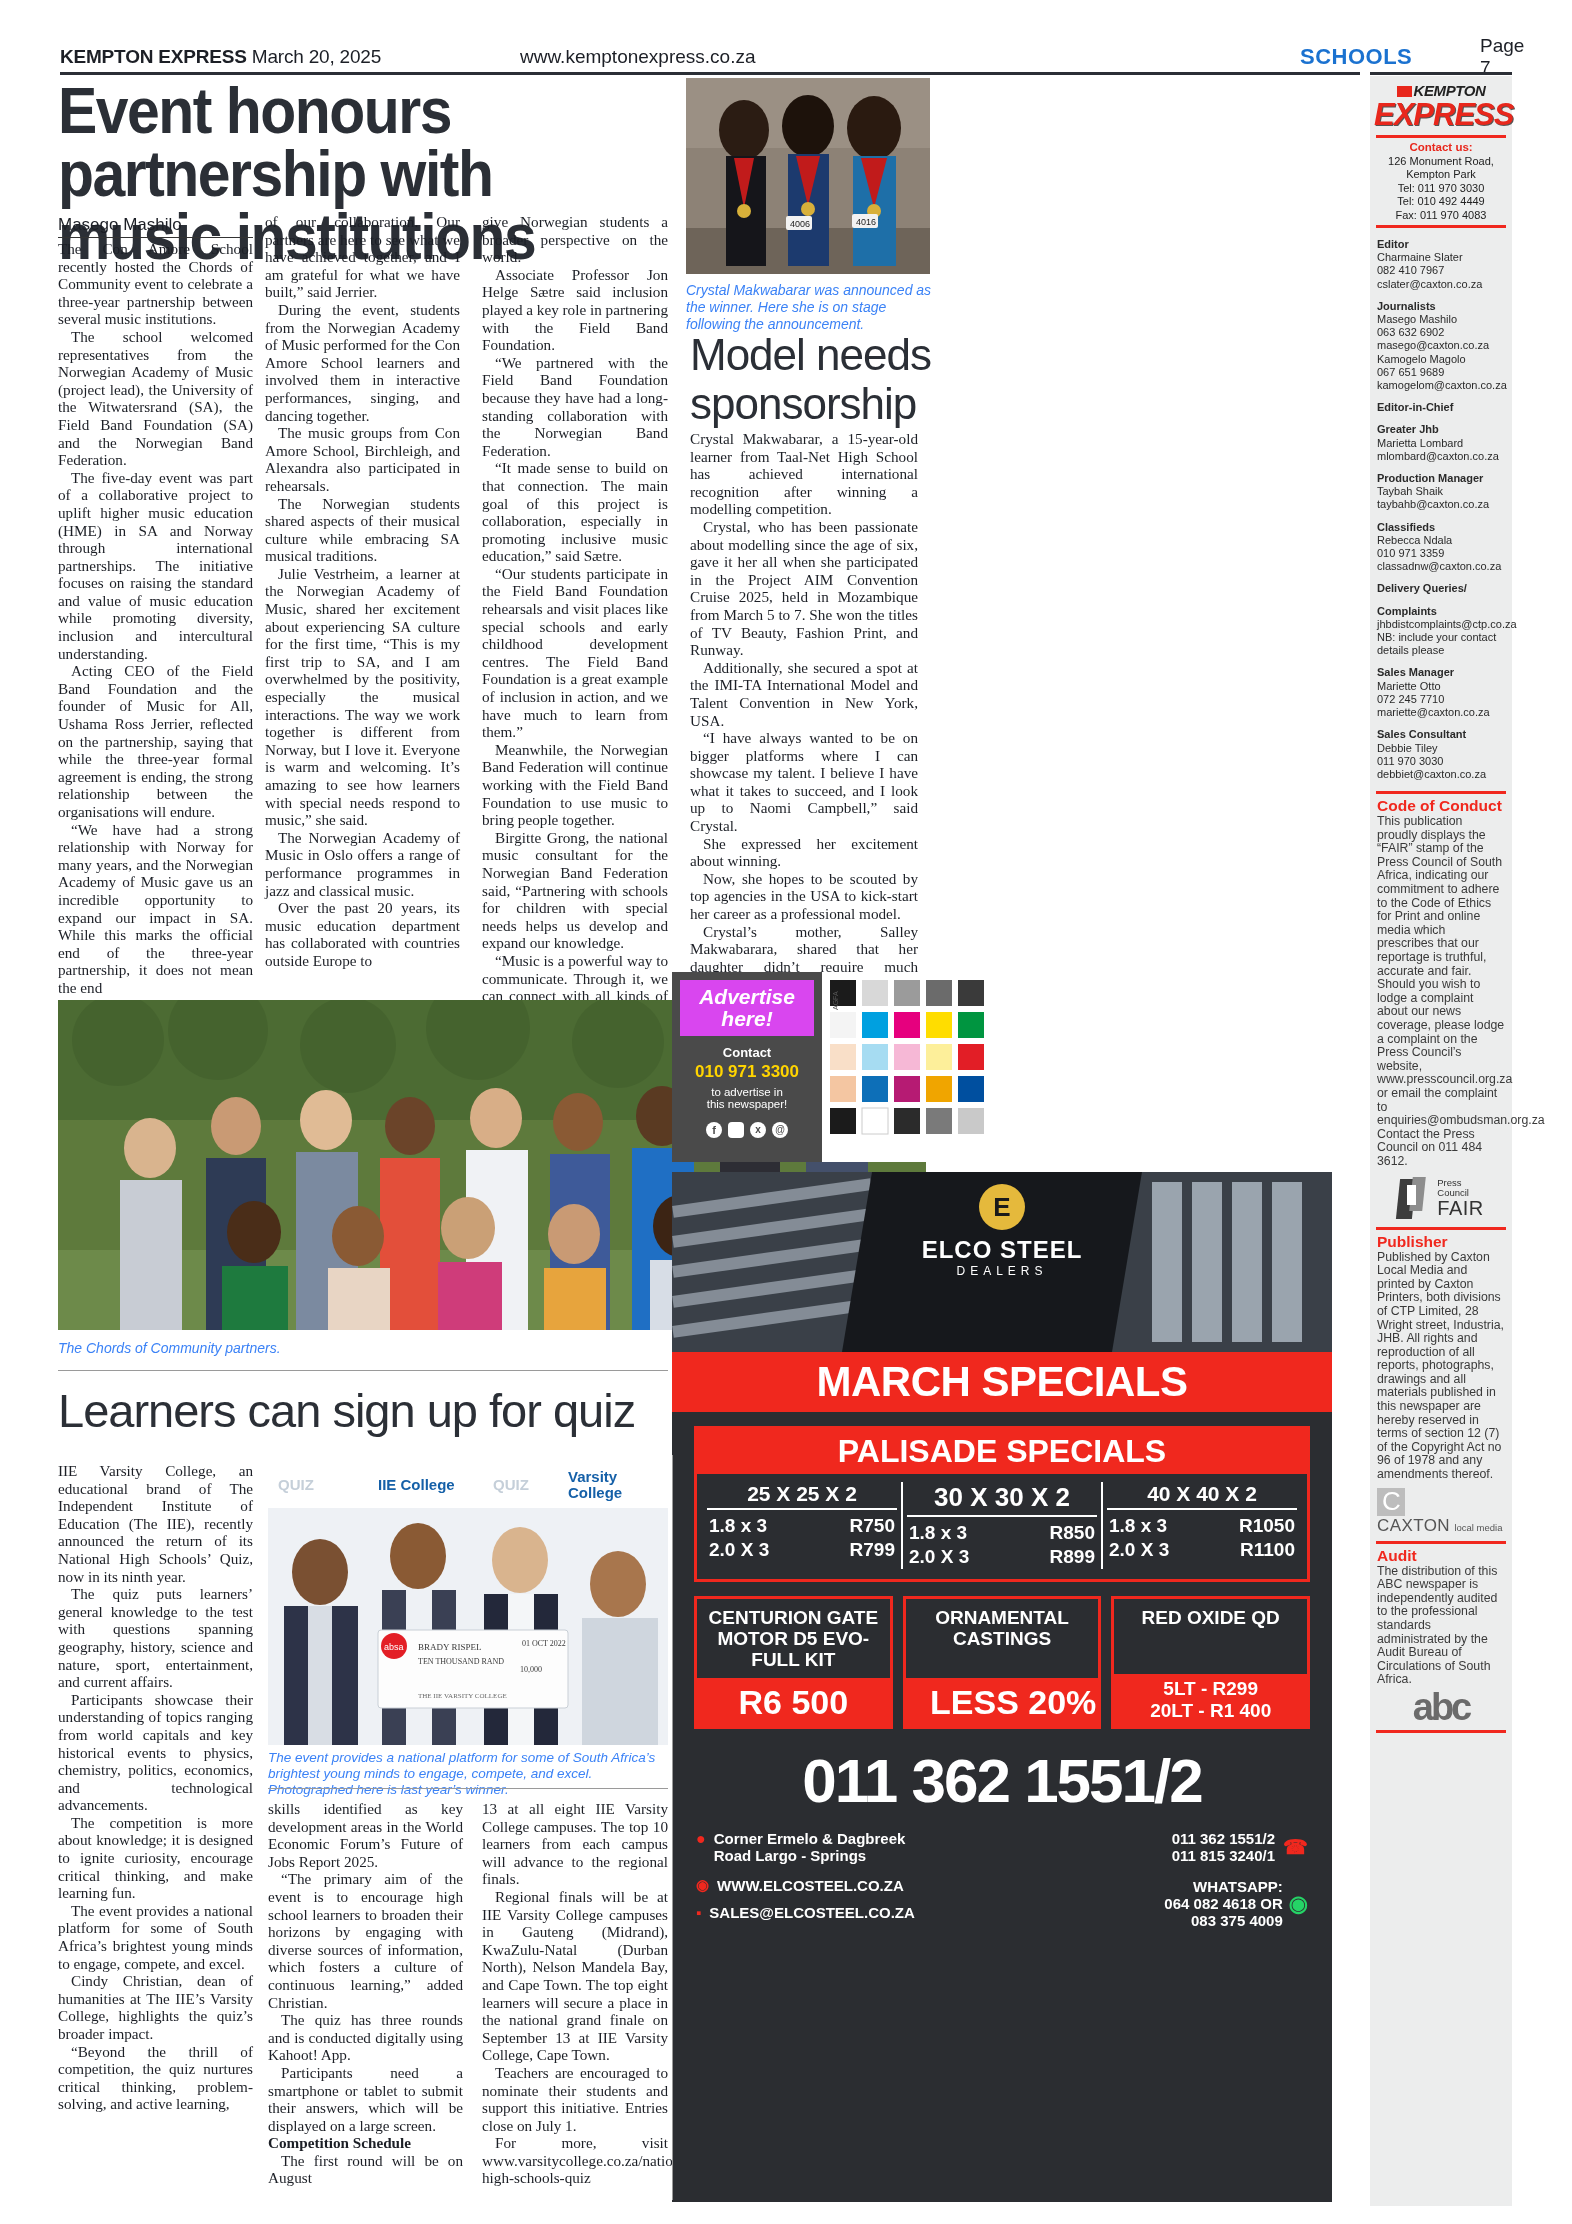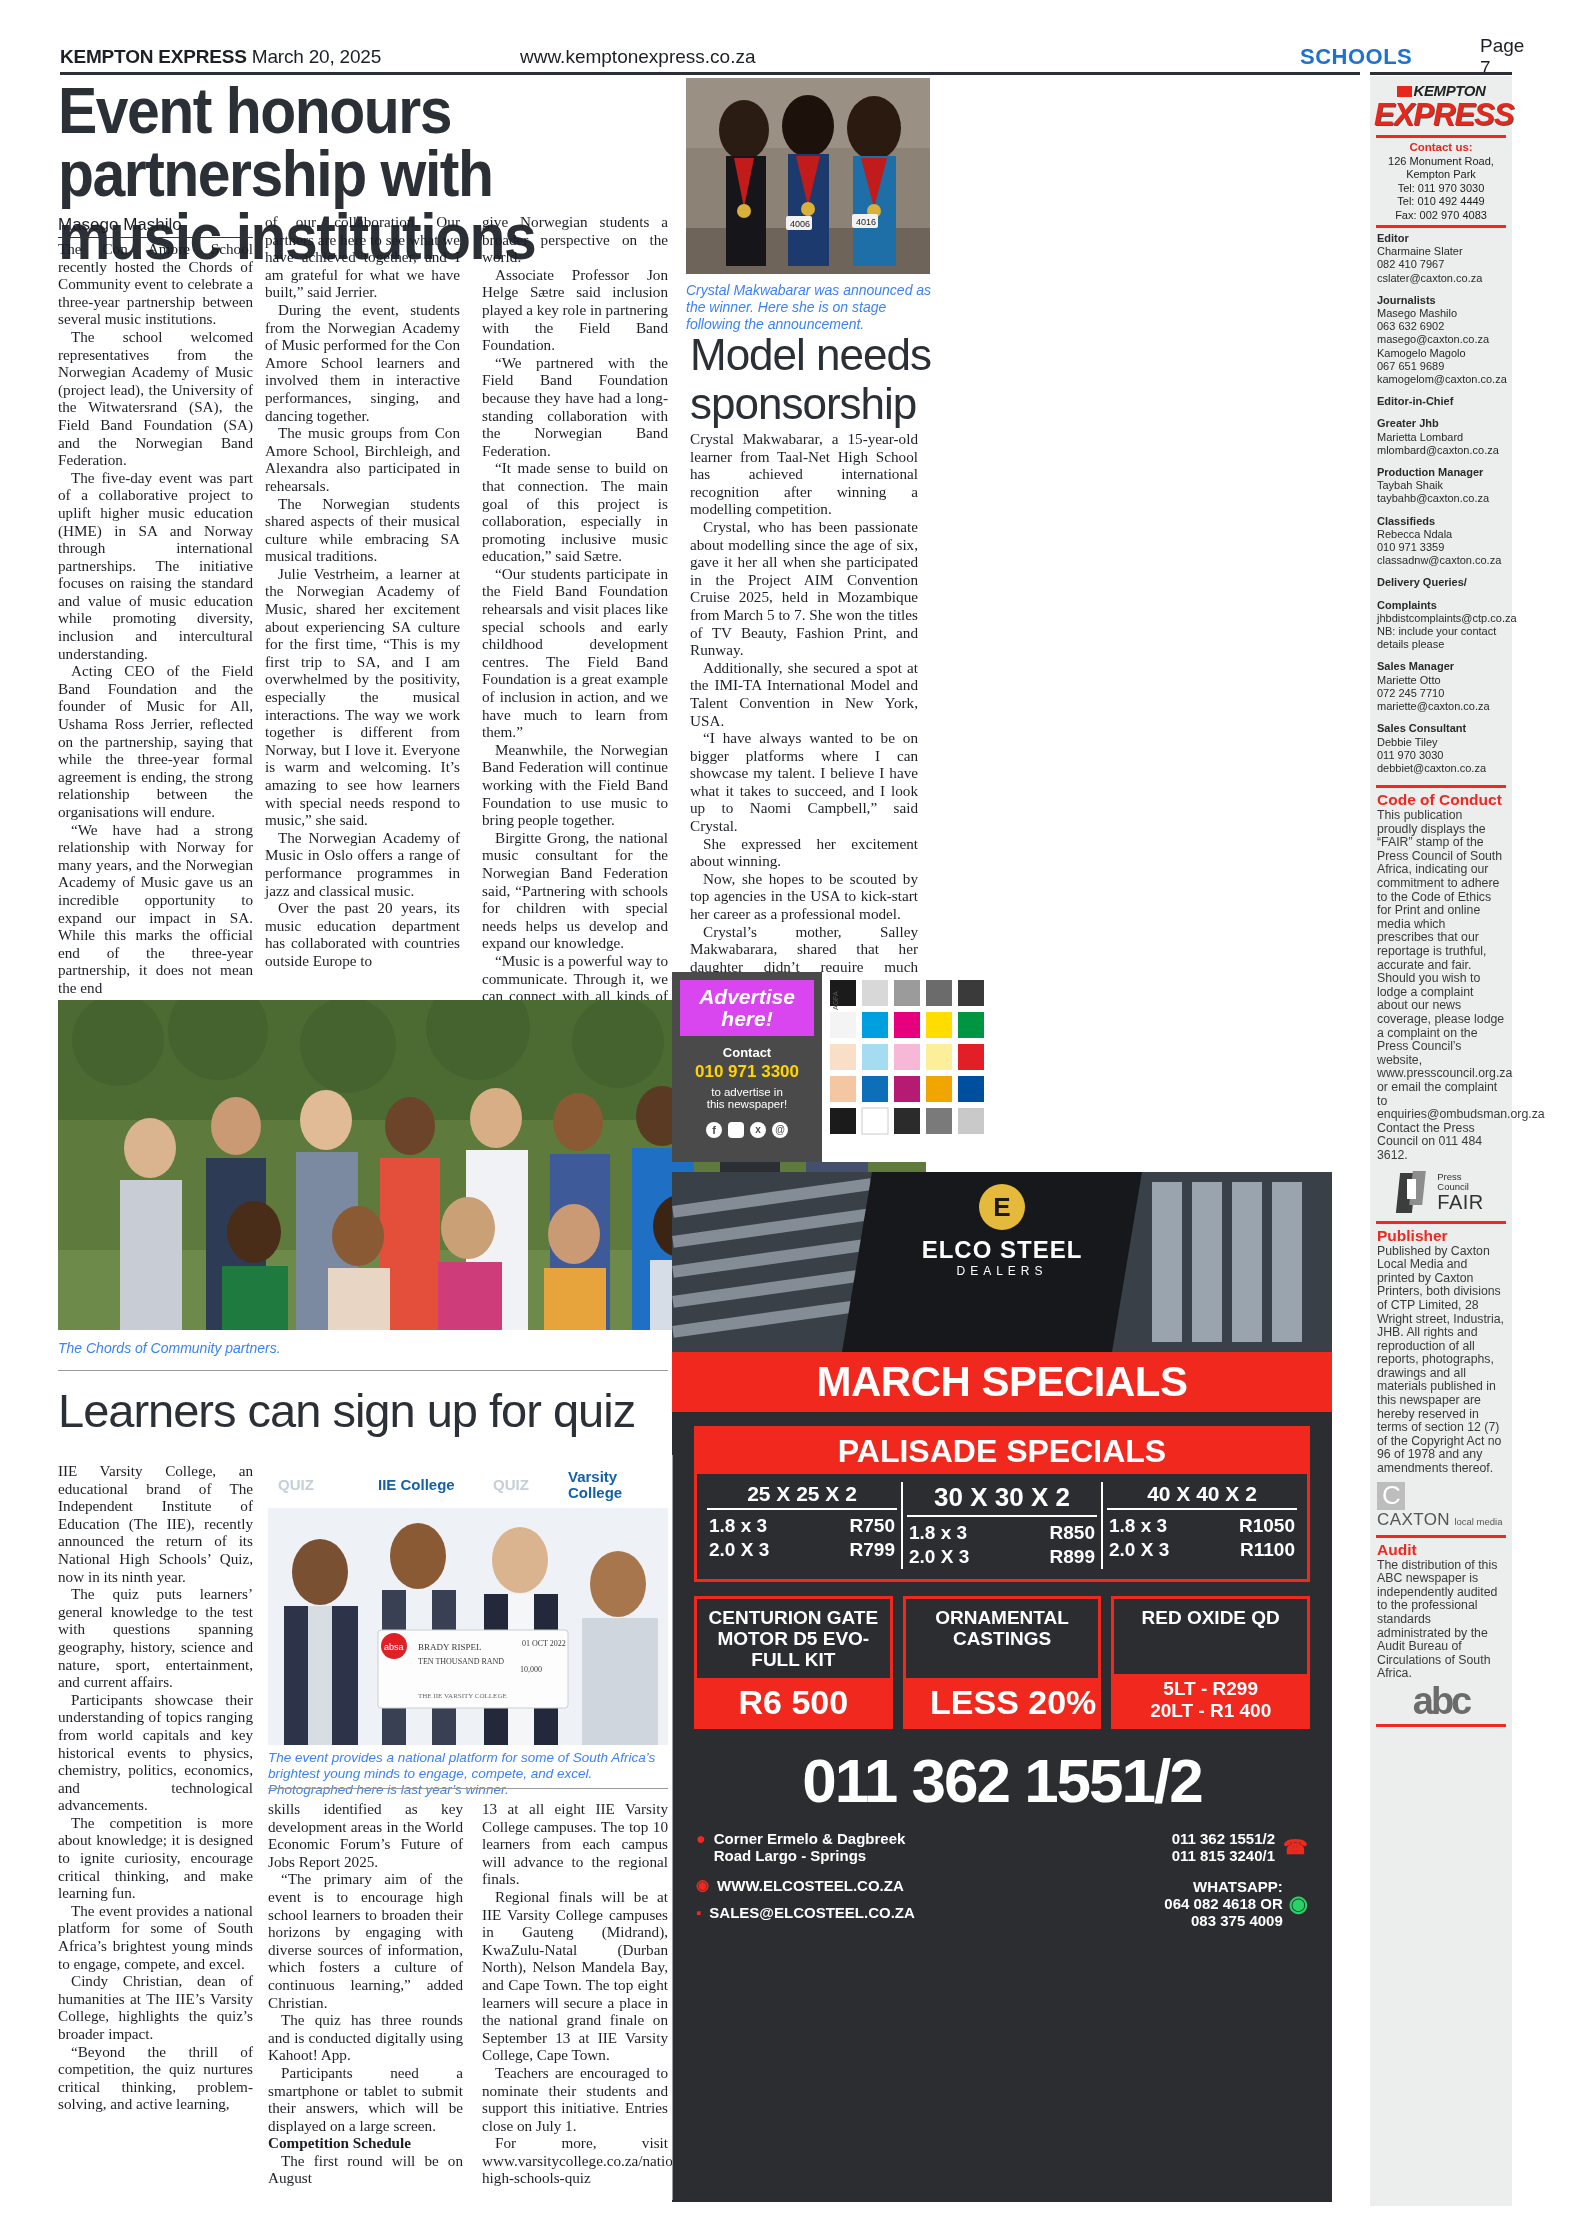--- a/index.html
+++ b/index.html
@@ -510,26 +510,26 @@
       <div class="l2">EXPRESS</div>
     </div>
     <div class="redrule"></div>
     <div class="sb-contact">
       <div class="ttl">Contact us:</div>
       <div id="contact-lines">
           <div>126 Monument Road,</div>
           <div>Kempton Park</div>
           <div>Tel:  011 970 3030</div>
           <div>Tel:  010 492 4449</div>
-          <div>Fax: 002 970 4083</div>
+          <div>Fax: 011 970 4083</div>
         </div>
     </div>
     <div class="redrule"></div>
     <div class="sb-block" id="staff-list">
-        <div class="role" style="margin-top: 4px;">Editor</div>
+        <div class="role" style="margin-top: 10px;">Editor</div>
         <div>Charmaine Slater</div>
         <div>082 410 7967</div>
         <div>cslater@caxton.co.za</div>
         <div class="role" style="margin-top: 9px;">Journalists</div>
         <div>Masego Mashilo</div>
         <div>063 632 6902</div>
         <div>masego@caxton.co.za</div>
         <div>Kamogelo Magolo</div>
         <div>067 651 9689</div>
         <div>kamogelom@caxton.co.za</div>

